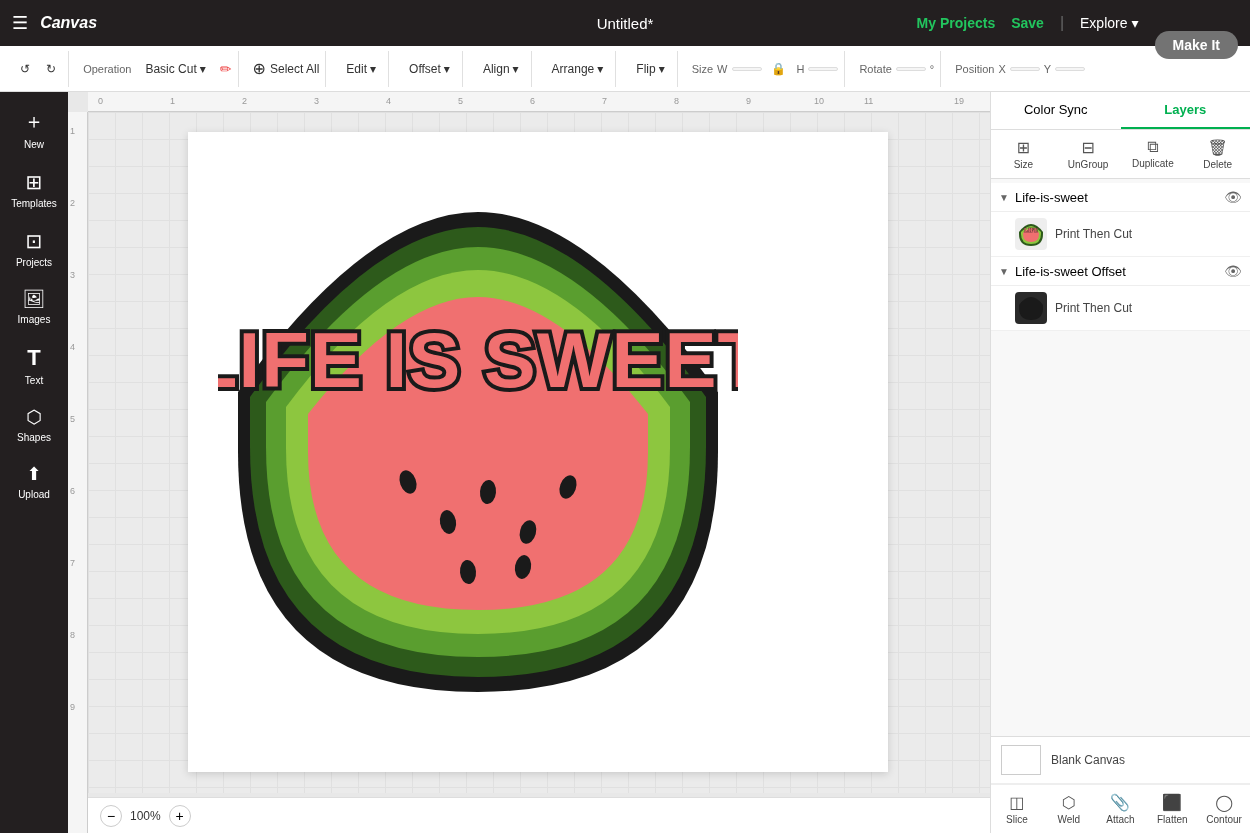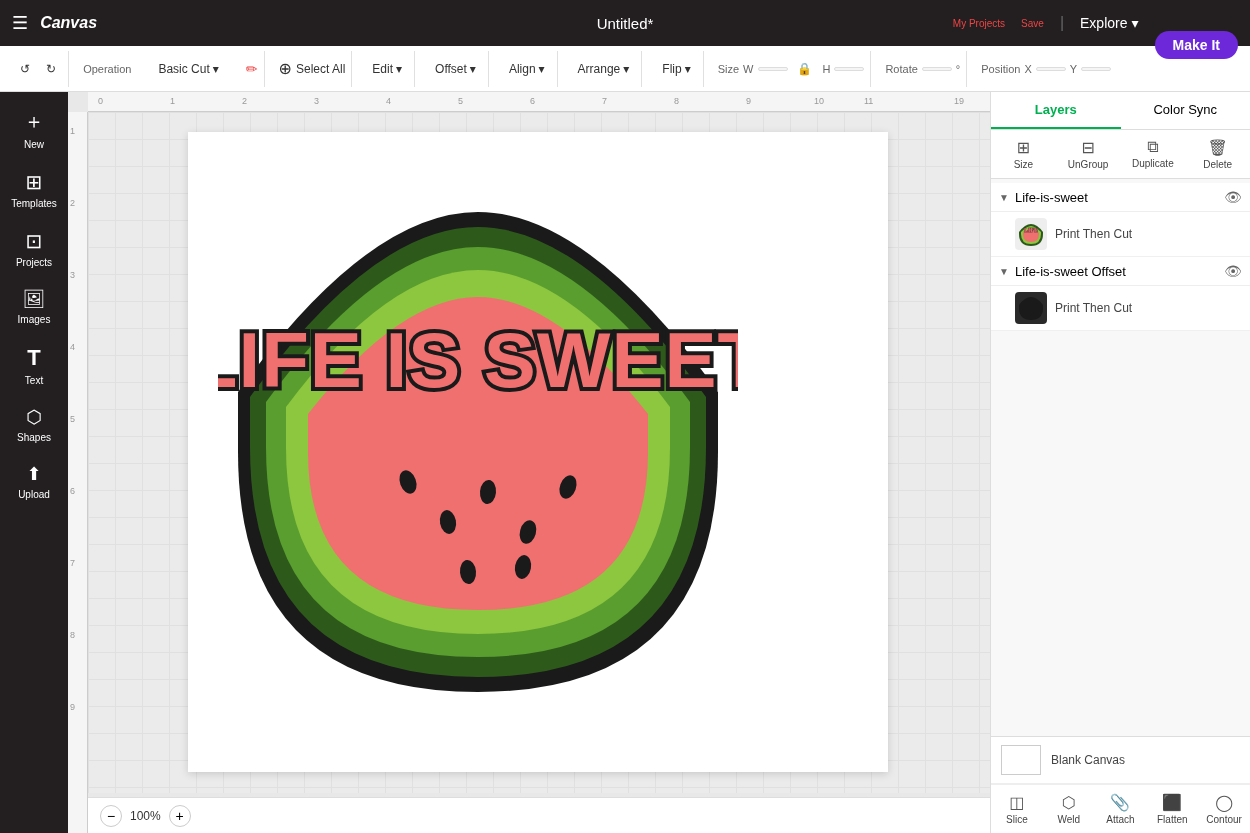--- a/index.html
+++ b/index.html
@@ -6,35 +6,35 @@
     body { width: 1250px; height: 833px; font-family: -apple-system, BlinkMacSystemFont, 'Segoe UI', sans-serif; background: #f0f0f0; overflow: hidden; }
 
     
     #topbar {
       width: 100%; height: 46px; background: #231f20; display: flex; align-items: center; padding: 0 12px; gap: 12px; position: relative;
     }
     #topbar .hamburger { color: white; font-size: 18px; cursor: pointer; }
     #topbar .app-title { color: white; font-size: 16px; font-weight: 600; font-style: italic; }
     #topbar .doc-title { position: absolute; left: 50%; transform: translateX(-50%); color: white; font-size: 15px; }
     #topbar .right-actions { margin-left: auto; display: flex; align-items: center; gap: 16px; }
-    #topbar .right-actions a { color: #ef4444; font-size: 10px; text-decoration: none; }
+    #topbar .right-actions a { color: #22c55e; font-size: 14px; text-decoration: none; font-weight: bold; }
     #topbar .separator { color: #666; }
     #topbar .explore-btn { color: white; font-size: 14px; display: flex; align-items: center; gap: 4px; }
-    #topbar .make-it-btn { background: #6d28d9; color: white; border: none; border-radius: 20px; padding: 6px 18px; font-size: 14px; font-weight: 600; cursor: pointer; margin-top: 44px; }
+    #topbar .make-it-btn { background: #737373; color: white; border: none; border-radius: 20px; padding: 6px 18px; font-size: 14px; font-weight: 600; cursor: pointer; margin-top: 44px; }
 
     
     #toolbar {
       width: 100%; height: 46px; background: white; border-bottom: 1px solid #ddd; display: flex; align-items: center; padding: 0 8px; gap: 8px;
     }
     .toolbar-group { display: flex; align-items: center; gap: 4px; padding: 0 6px; border-right: 1px solid #e0e0e0; height: 36px; }
     .toolbar-group:last-child { border-right: none; }
     .tb-btn { background: none; border: none; cursor: pointer; padding: 3px 6px; border-radius: 4px; font-size: 12px; color: #333; display: flex; align-items: center; gap: 3px; }
     .tb-label { font-size: 11px; color: #666; }
     .tb-val { font-size: 12px; color: #333; background: #f5f5f5; border: 1px solid #ddd; border-radius: 3px; padding: 1px 4px; min-width: 30px; text-align: center; }
-    .operation-select { display: flex; align-items: center; gap: 21px; }
+    .operation-select { display: flex; align-items: center; gap: 8px; }
     .select-all-btn { display: flex; align-items: center; gap: 4px; font-size: 12px; color: #333; cursor: pointer; border: none; background: none; }
     .pencil-icon { color: #e44; font-size: 14px; }
 
     
     #main { display: flex; width: 100%; height: calc(833px - 46px - 46px); }
 
     
     #left-sidebar {
       width: 68px; background: #231f20; display: flex; flex-direction: column; align-items: center; padding-top: 8px; gap: 4px; flex-shrink: 0;
     }
@@ -283,22 +283,22 @@
     <div id="zoom-bar">
       <button class="zoom-btn">−</button>
       <span class="zoom-val">100%</span>
       <button class="zoom-btn">+</button>
     </div>
   </div>
 
   <div id="right-panel">
 
     <div id="panel-tabs">
+      <div class="panel-tab">Color Sync</div>
       <div class="panel-tab active">Layers</div>
-      <div class="panel-tab">Color Sync</div>
     </div>
 
     <div id="panel-toolbar">
       <div class="panel-tool">
         <span class="pt-icon">⊞</span>
         <span>Size</span>
       </div>
       <div class="panel-tool">
         <span class="pt-icon">⊟</span>
         <span>UnGroup</span>

